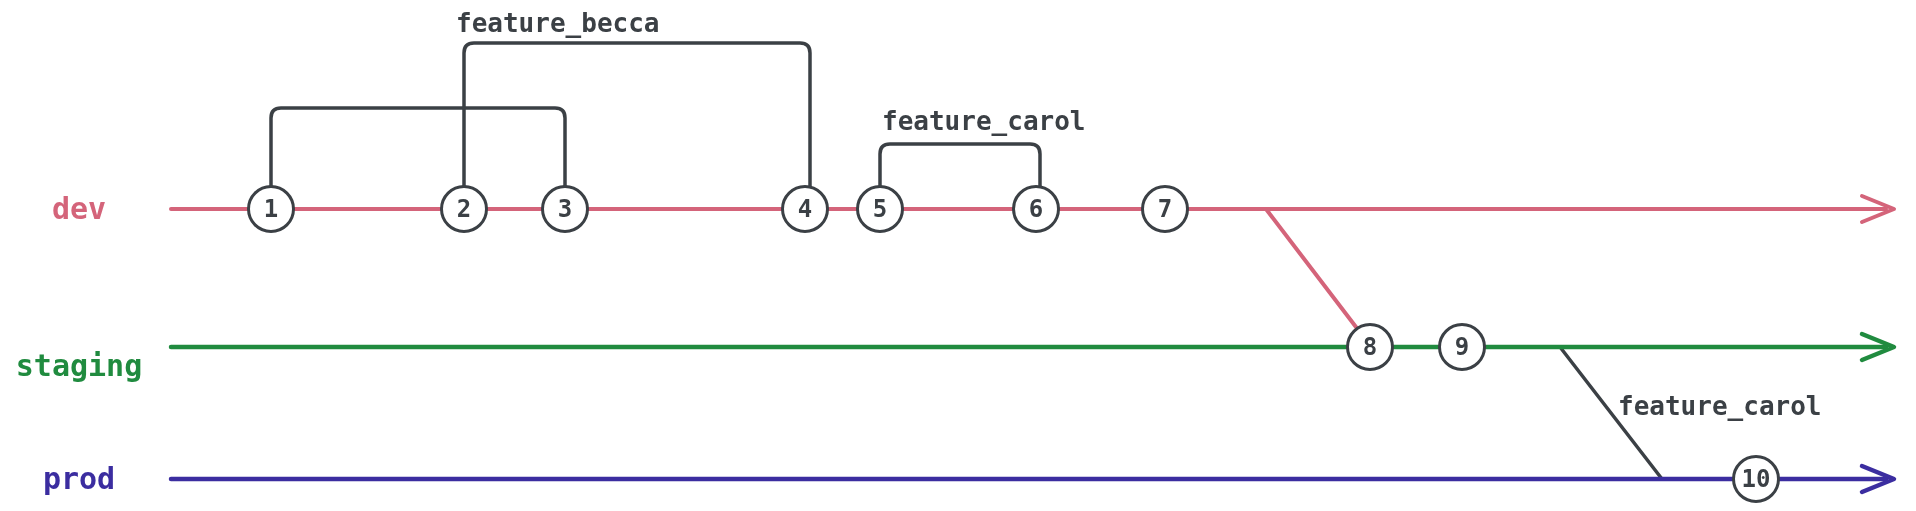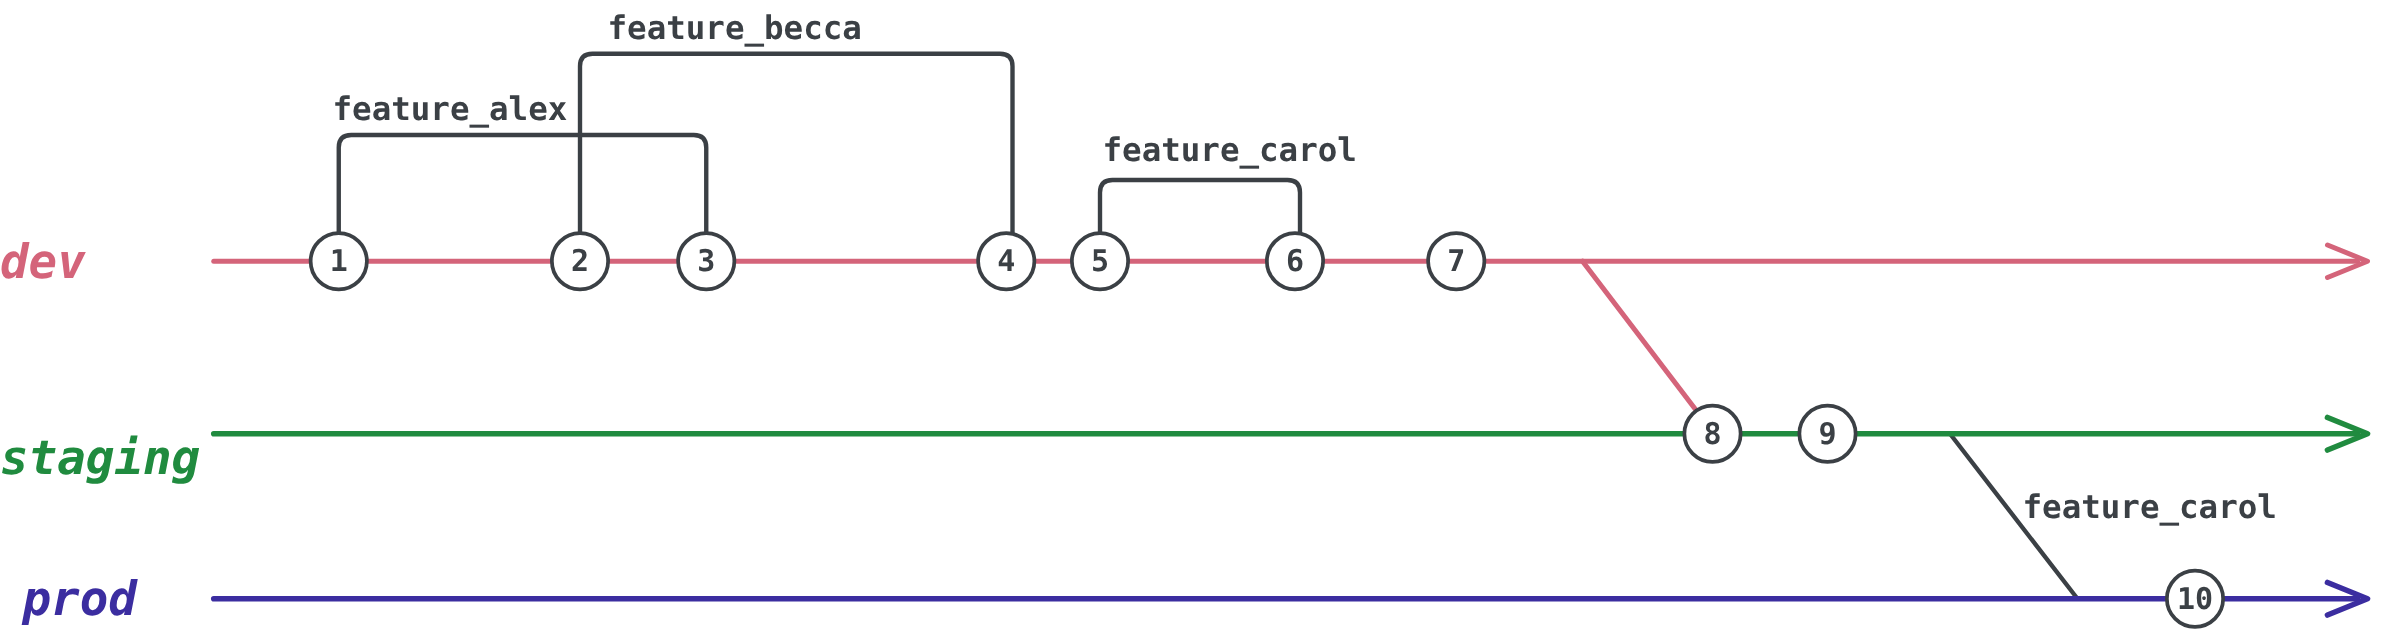--- a/index.html
+++ b/index.html
@@ -29,26 +29,25 @@
   }
   .stroke-ink     { stroke: var(--ink); }
   .stroke-dev     { stroke: var(--dev); }
   .stroke-staging { stroke: var(--staging); }
   .stroke-prod    { stroke: var(--prod); }
 
   .branch-label {
     position: absolute;
     left: 0;
     width: 158px;
-    text-align: left;
-    font-size: 38px;
+    text-align: center;
+    font-size: 30px;
     font-weight: bold;
     line-height: 40px;
     white-space: nowrap;
-    font-style: italic;
   }
   .branch-label.dev     { color: var(--dev); }
   .branch-label.staging { color: var(--staging); }
   .branch-label.prod    { color: var(--prod); }
 
   .feature-label {
     position: absolute;
     color: var(--ink);
     font-size: 26px;
     font-weight: 600;
@@ -91,24 +90,23 @@
 
     <path d="M 171 347 L 1886 347" fill="none" class="stroke-staging" stroke-width="4.5" stroke-linecap="round"></path>
     <path d="M 1862 334 L 1894 347 L 1862 360" fill="none" class="stroke-staging" stroke-width="4.5" stroke-linecap="round" stroke-linejoin="round"></path>
 
     <path d="M 171 479 L 1886 479" fill="none" class="stroke-prod" stroke-width="4.5" stroke-linecap="round"></path>
     <path d="M 1862 466 L 1894 479 L 1862 492" fill="none" class="stroke-prod" stroke-width="4.5" stroke-linecap="round" stroke-linejoin="round"></path>
   </svg>
 
   <div class="branch-label dev" style="top:189px;">dev</div>
   <div class="branch-label staging" style="top:346px;">staging</div>
-  <div class="branch-label prod" style="top:459px;padding-left:18px;">prod</div>
+  <div class="branch-label prod" style="top:459px;">prod</div>
 
-  <div class="feature-label" style="left:266px; top:72px;">feature_alex</div>
-  <div class="feature-label" style="left:486px; top:7px;">feature_becca</div>
+  <div class="feature-label" style="left:456px; top:7px;">feature_becca</div>
   <div class="feature-label" style="left:882px; top:105px;">feature_carol</div>
   <div class="feature-label" style="left:1618px; top:390px;">feature_carol</div>
 
   <div class="commit" style="left:247px;  top:185px;">
     <span>1</span>
   </div>
   <div class="commit" style="left:440px;  top:185px;">
     <span>2</span>
   </div>
   <div class="commit" style="left:541px;  top:185px;">

